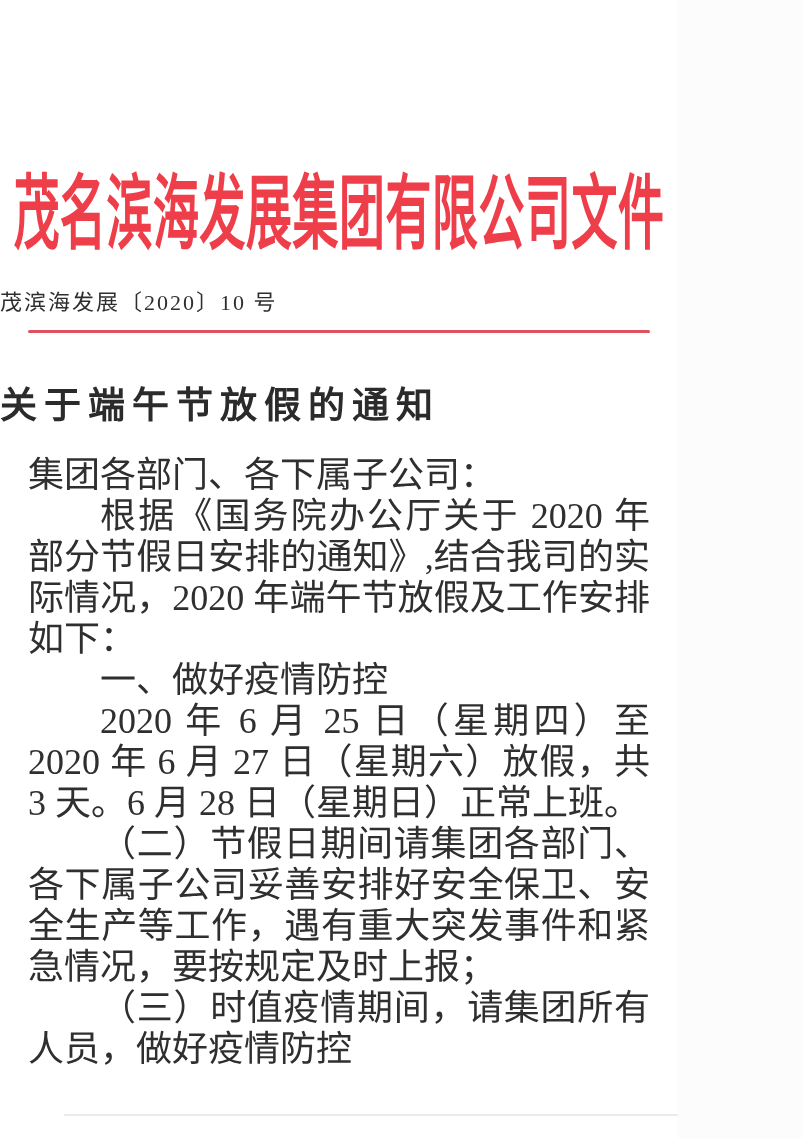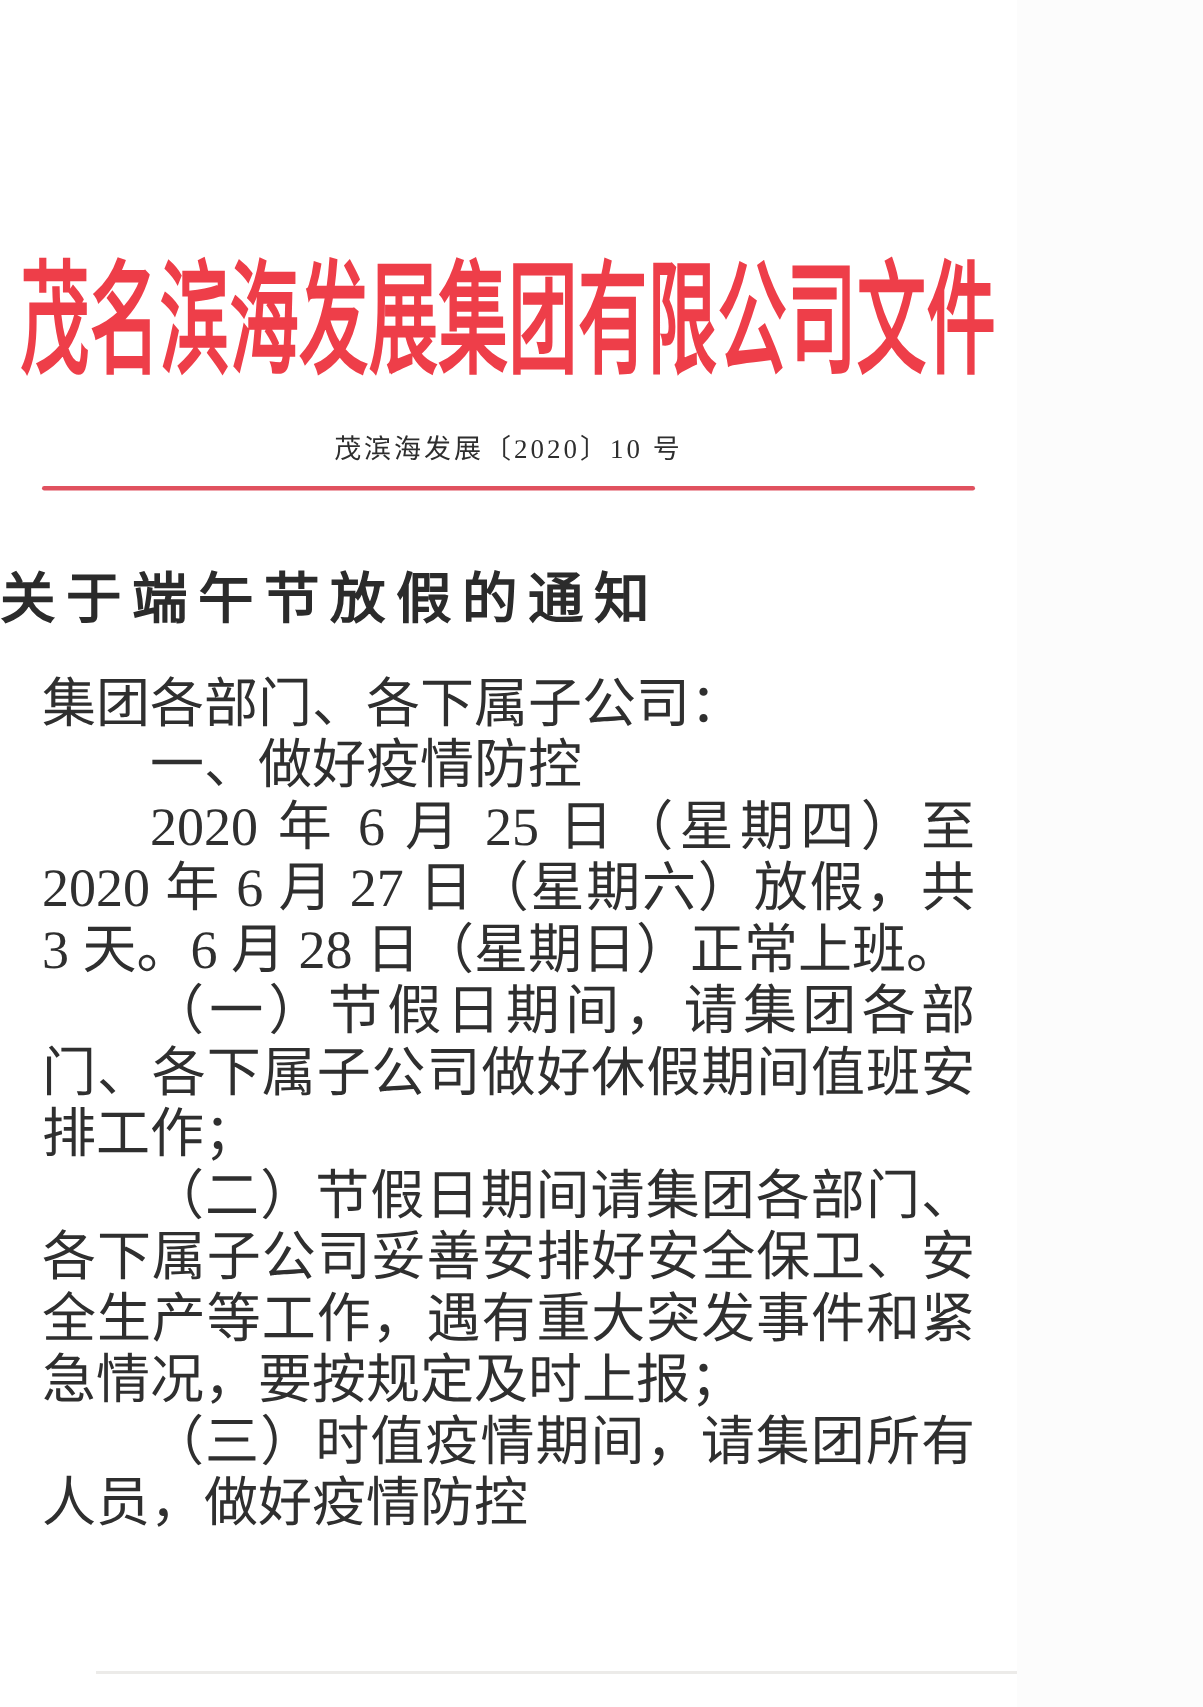--- a/index.html
+++ b/index.html
@@ -26,22 +26,21 @@
     font-weight: bold;
     color: #ee3e49;
     white-space: nowrap;
     line-height: 1.15;
     transform: scaleX(0.56);
     transform-origin: 50% 50%;
     letter-spacing: 1px;
   }
   .doc-number {
     margin-top: 22px;
-    text-align: center;
-    font-size: 18px;
+    font-size: 22px;
     color: #2e2e2e;
     letter-spacing: 2px;
   }
   .red-rule {
     margin: 14px auto 0;
     width: 622px;
     height: 3px;
     background: #e0515f;
     border-radius: 2px;
   }
@@ -82,22 +81,22 @@
   </div>
 
   <div class="doc-number">茂滨海发展〔2020〕10 号</div>
 
   <div class="red-rule"></div>
 
   <h1 class="notice-title">关于端午节放假的通知</h1>
 
   <div class="body-block">
     <p class="salutation">集团各部门、各下属子公司：</p>
+    <p>根据《国务院办公厅关于 2020 年部分节假日安排的通知》,结合我司的实际情况，2020 年端午节放假及工作安排如下：</p>
     <p>一、做好疫情防控</p>
     <p>2020 年 6 月 25 日（星期四）至 2020 年 6 月 27 日（星期六）放假，共 3 天。6 月 28 日（星期日）正常上班。</p>
-    <p>（一）节假日期间，请集团各部门、各下属子公司做好休假期间值班安排工作；</p>
     <p>（二）节假日期间请集团各部门、各下属子公司妥善安排好安全保卫、安全生产等工作，遇有重大突发事件和紧急情况，要按规定及时上报；</p>
     <p>（三）时值疫情期间，请集团所有人员，做好疫情防控</p>
   </div>
 
   <div class="page-edge-shadow"></div>
 
 </div>
 
 </body></html>

